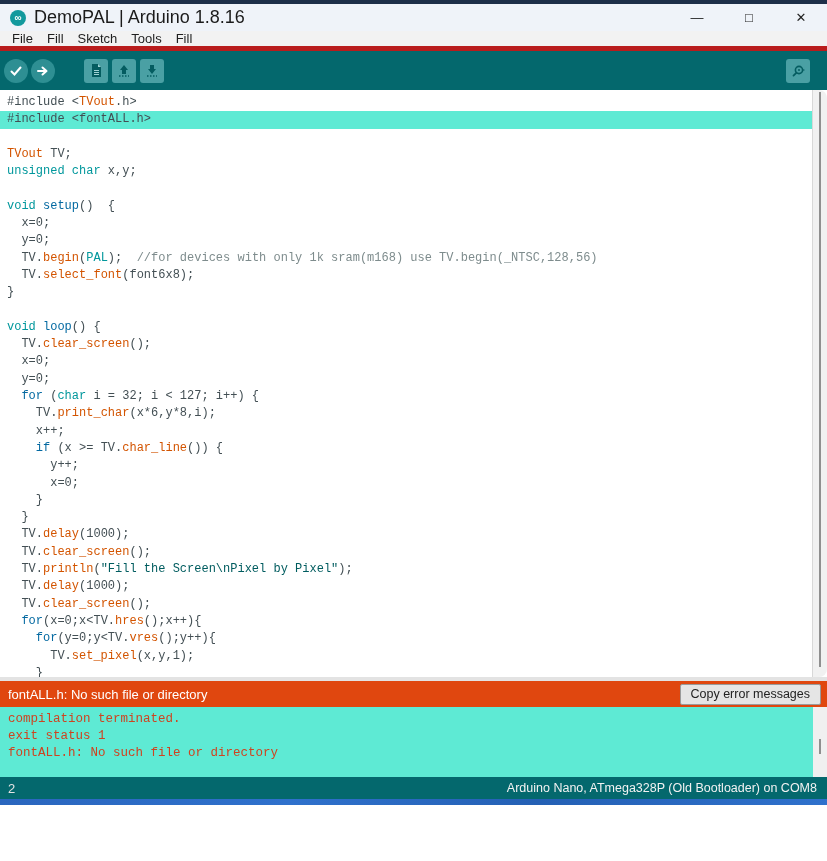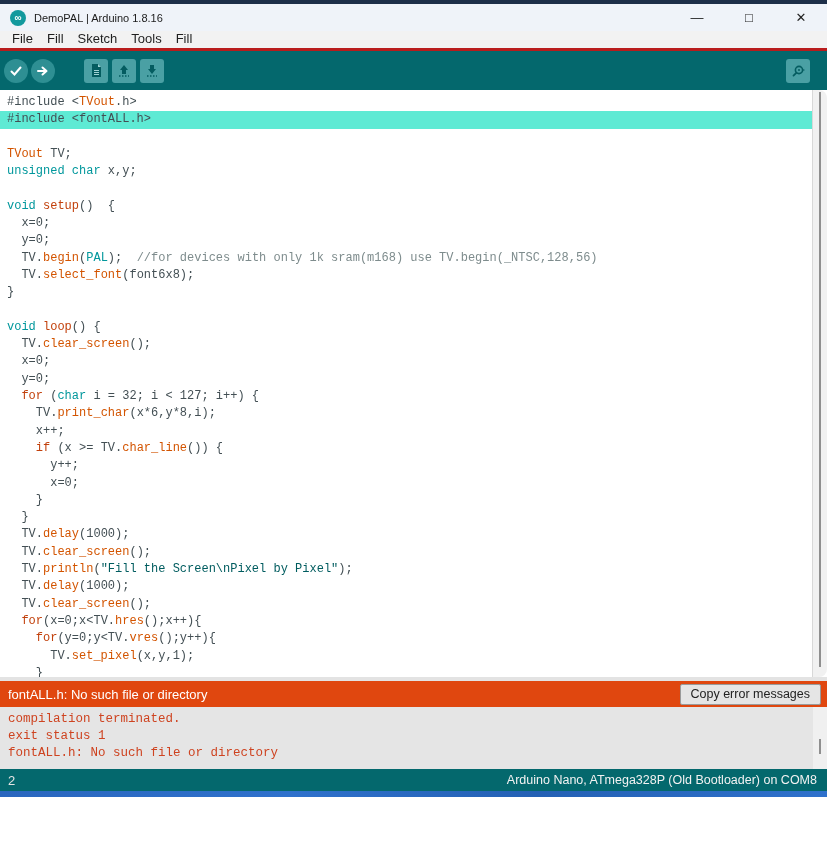--- a/index.html
+++ b/index.html
@@ -8,26 +8,26 @@
 
   .window { width:827px; height:861px; display:flex; flex-direction:column; }
 
   
   .top-edge { height:4px; background:#1d2f49; }
 
   
   .titlebar { height:27px; background:#eff3f9; display:flex; align-items:center; padding-left:10px; }
   .app-logo { width:16px; height:16px; border-radius:50%; background:#12999d; color:#fff;
               display:flex; align-items:center; justify-content:center; font-size:10px; font-weight:bold; margin-right:8px; }
-  .title-text { font-size:11px; color:#1b1b1b; }
+  .title-text { font-size:18px; color:#1b1b1b; }
   .win-controls { margin-left:auto; display:flex; align-items:center; gap:36px; padding-right:18px; color:#222; }
   .win-btn { font-size:13px; width:16px; text-align:center; cursor:default; line-height:16px; }
 
   
-  .menubar { height:20px; background:#f2f2f2; display:flex; padding-left:5px; border-bottom:3px solid #b91c1c; }
+  .menubar { height:20px; background:#f2f2f2; display:flex; align-items:center; padding-left:5px; border-bottom:5px solid #b91c1c; }
   .menu-item { font-size:13px; color:#1f1f1f; padding:0 7px; }
 
   
   .toolbar { height:39px; background:#04686d; display:flex; align-items:center; padding-left:4px; position:relative; }
   .tb-circle { width:24px; height:24px; border-radius:50%; background:#2e8f93; display:flex; align-items:center; justify-content:center; margin-right:3px; }
   .tb-square { width:24px; height:24px; border-radius:3px; background:#4aa0a4; display:flex; align-items:center; justify-content:center; margin-right:4px; }
   .tb-gap { width:26px; }
   .tb-right { position:absolute; right:13px; top:8px; }
 
   
@@ -38,37 +38,37 @@
                   display:flex; align-items:center; justify-content:center; font-size:10px; color:#085f63; border-radius:2px; }
 
   
   .editor { height:587px; background:#fff; position:relative; overflow:hidden;border-radius:8px; }
   .code-area { padding:4px 0 0 7px; font-family:"Liberation Mono", monospace; font-size:12px; line-height:17.3px; white-space:pre; }
   .code-line { height:17.3px; }
   .error-line { background:#5eead4; margin-left:-7px; padding-left:7px; width:812px; }
   .tok-p { color:#434f54; }
   .tok-k { color:#00979c; }
   .tok-f { color:#d35400; }
-  .tok-o { color:#c2410c; }
+  .tok-o { color:#0369a1; }
   .tok-c { color:#7e8c8d; }
   .tok-s { color:#005c5f; }
   .editor-scrollbar { position:absolute; top:0; right:0; width:15px; height:100%; background:#f1f1f1; border-left:1px solid #d8d8d8; }
   .editor-scrollbar .thumb { position:absolute; left:6px; top:2px; width:2px; height:98%; background:#8f8f8f; }
 
   
   .divider { height:4px; background:#e3e3e3; }
 
   
   .errorbar { height:26px; background:#e0470f; display:flex; align-items:center; padding:0 6px 0 8px; }
   .error-msg { font-size:13px; color:#ffffff; flex:1; }
   .copy-btn { background:#e5e5e5; border:1px solid #9a9a9a; border-radius:2px; font-size:12.5px; color:#222;
               padding:2px 10px; height:21px; font-family:"Liberation Sans", sans-serif; }
 
   
-  .console { height:62px; background:#e5e5e5; position:relative; overflow:hidden; }
+  .console { height:70px; background:#5eead4; position:relative; overflow:hidden; }
   .console-text { padding:4px 8px; font-family:"Liberation Mono", monospace; font-size:12.5px; line-height:17px; color:#ce4320; }
   .console-scrollbar { position:absolute; top:0; right:0; width:14px; height:100%; background:#f0f0f0; }
   .console-scrollbar .thumb { position:absolute; left:6px; top:32px; width:2px; height:15px; background:#8f8f8f; }
 
   
   .statusbar { height:22px; background:#04686d; display:flex; align-items:center; padding:0 10px 0 8px; }
   .status-line { font-size:13px; color:#e4e4e4; }
   .status-board { margin-left:auto; font-size:12.5px; color:#f2f2f2; }
 
   

